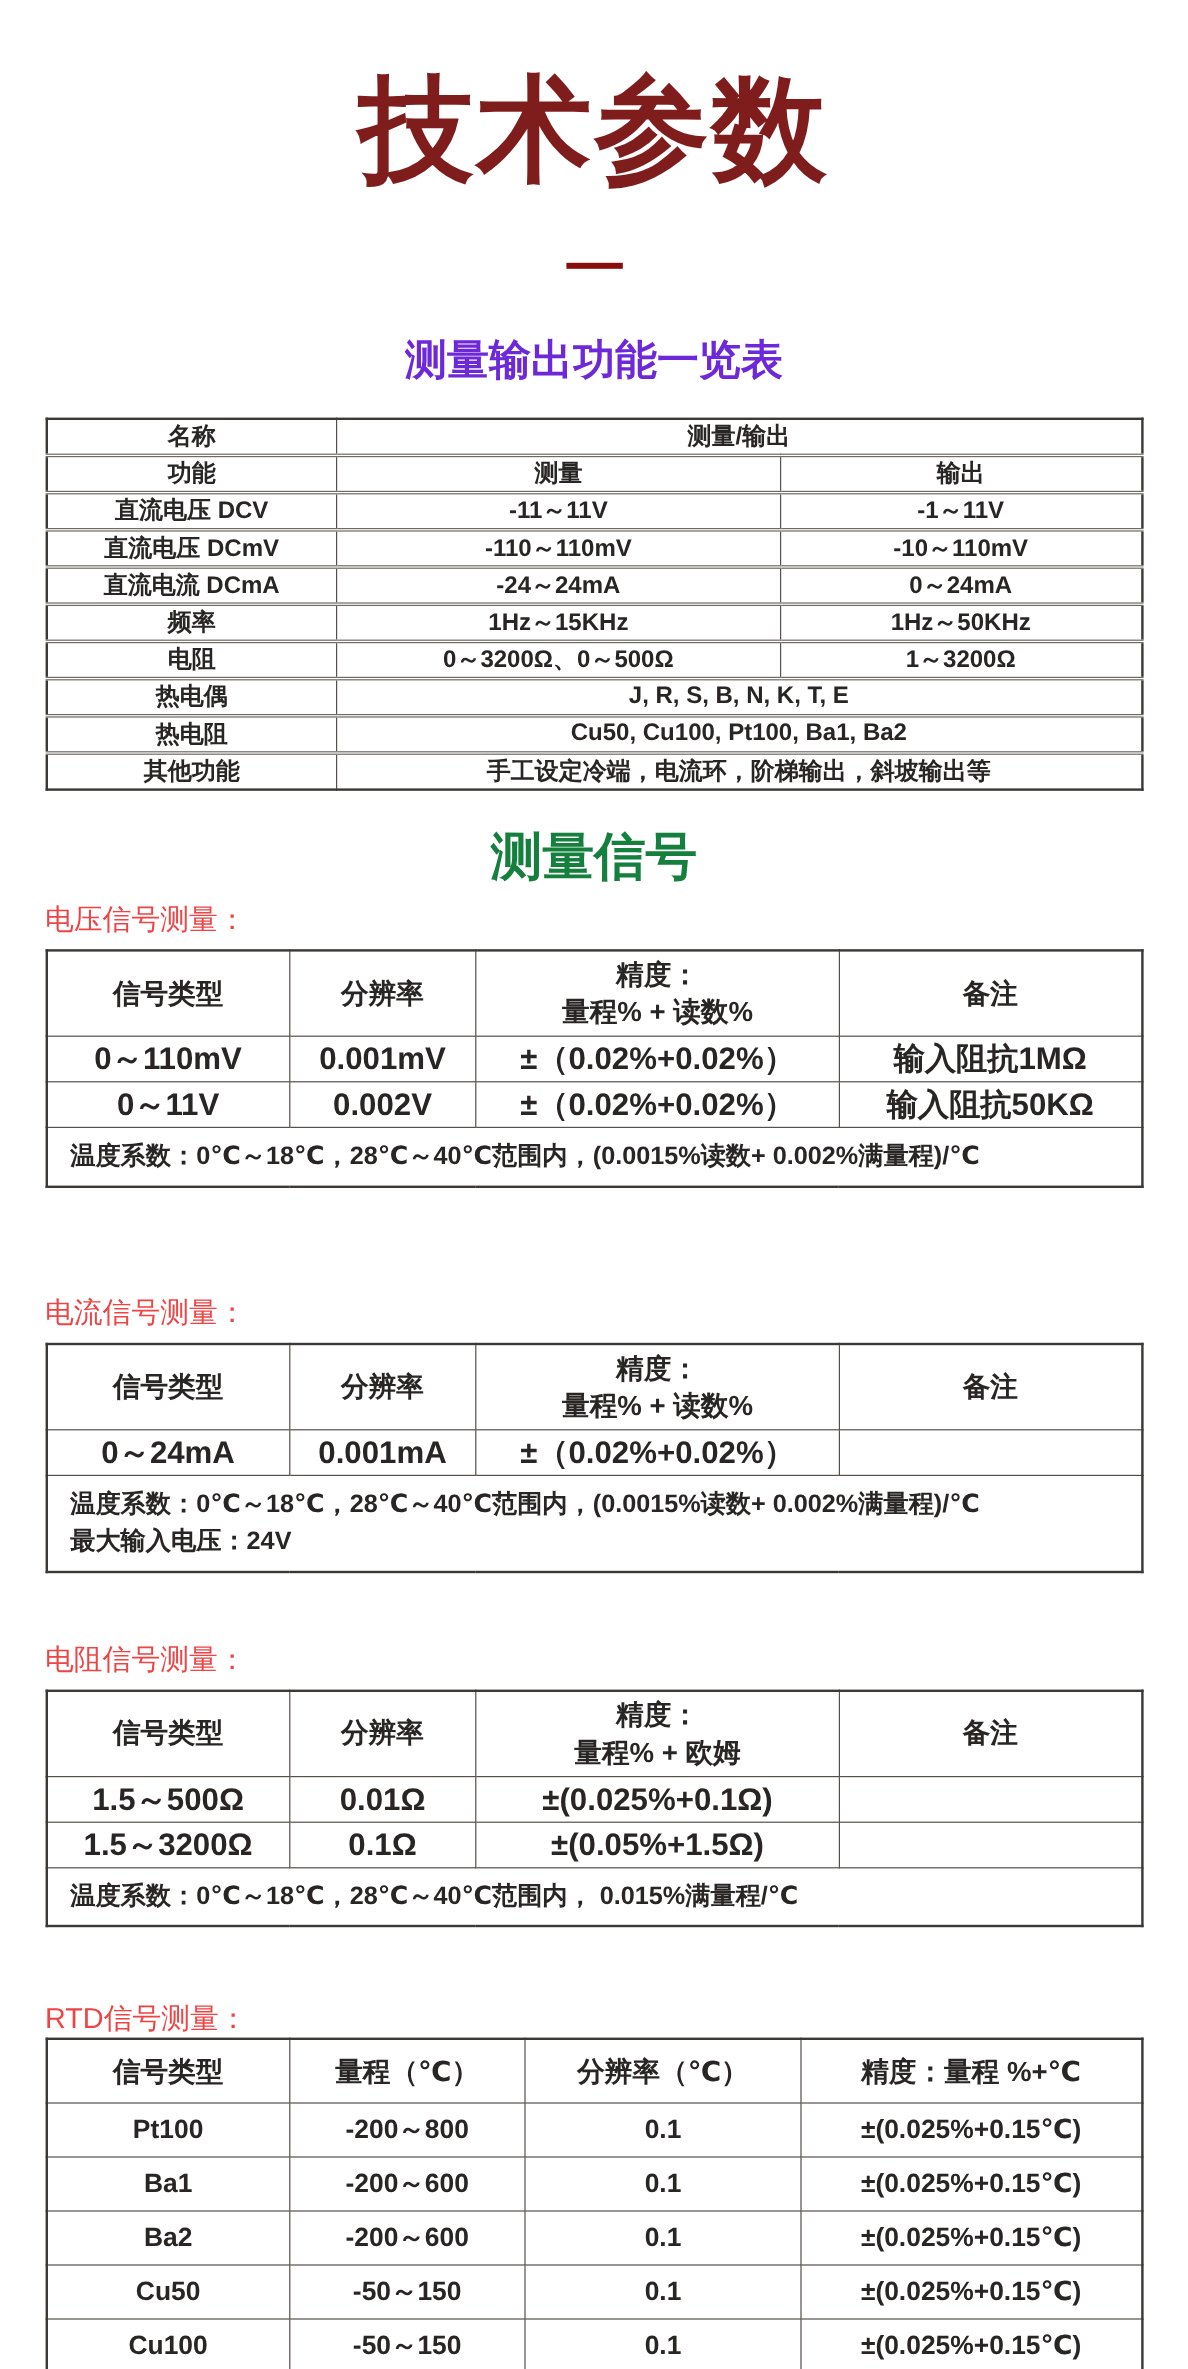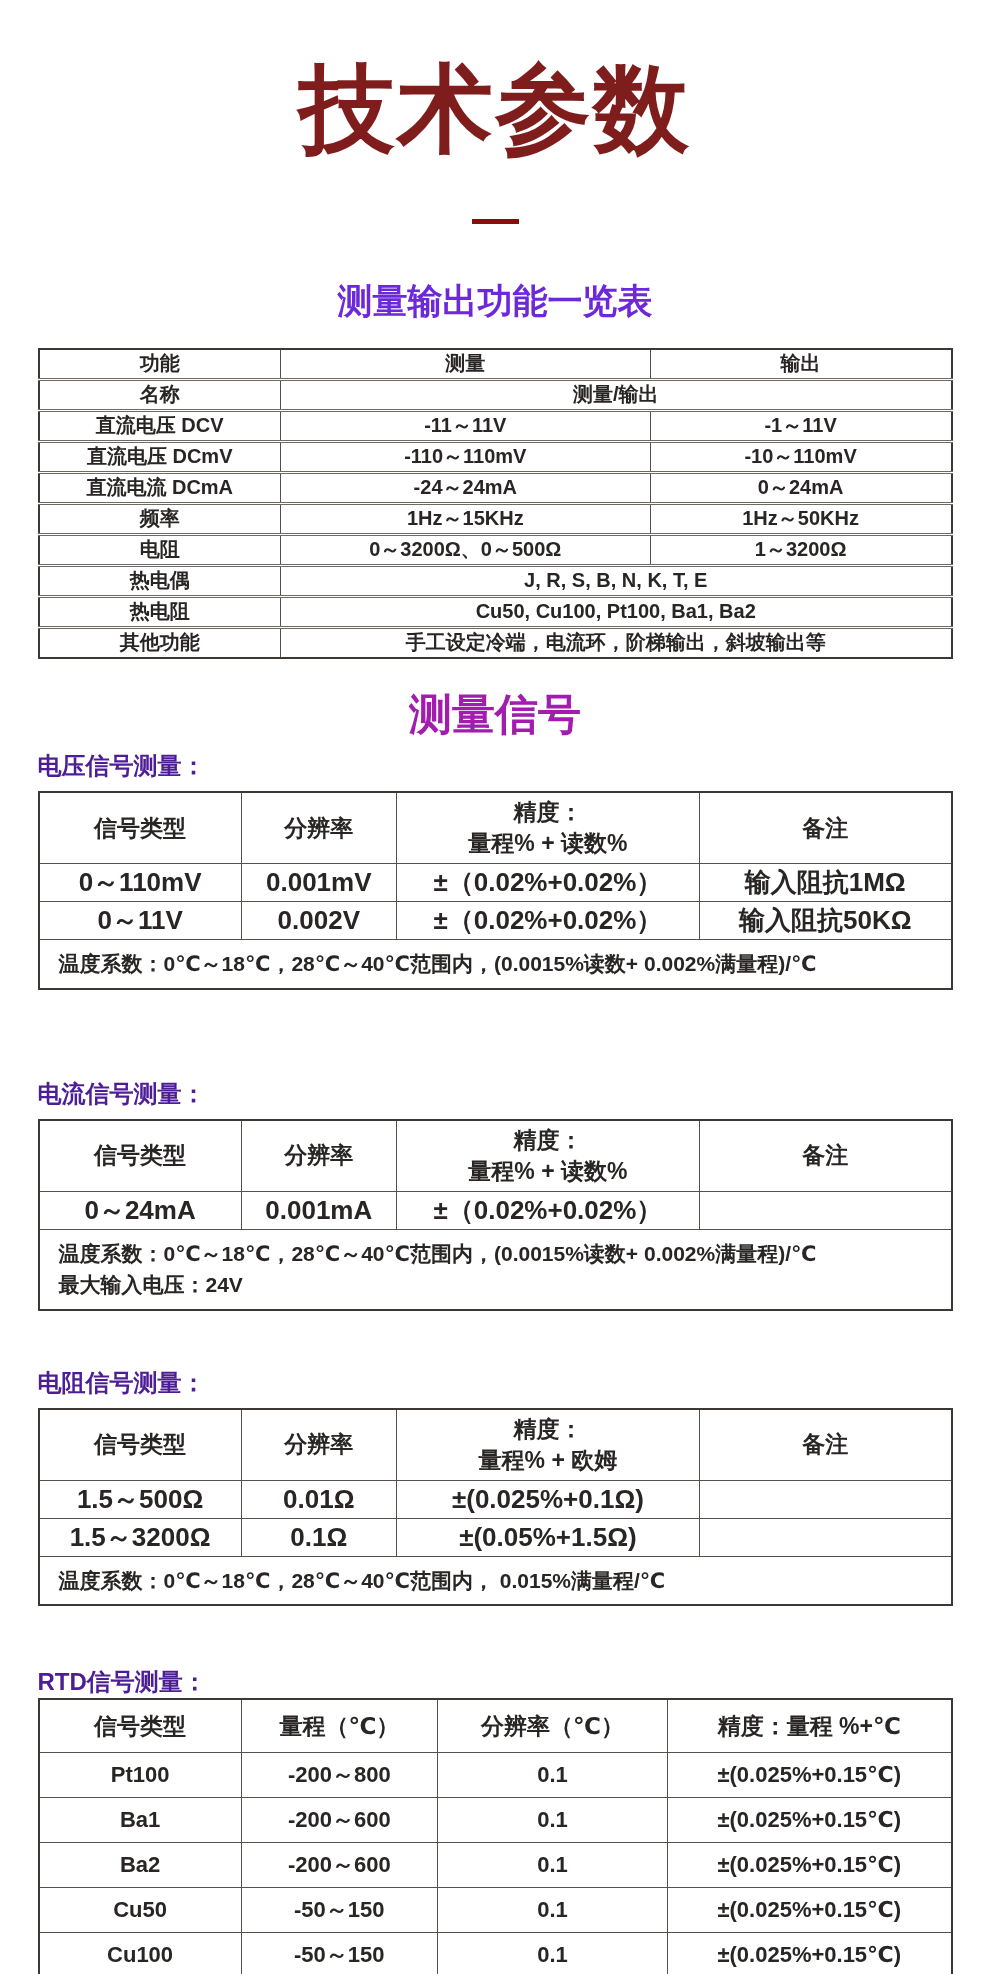--- a/index.html
+++ b/index.html
@@ -62,29 +62,29 @@
   table.overview tr:first-child td { border-top: none; }
   table.overview tr:last-child td  { border-bottom: none; }
   .ov-c1 { width: 26.5%; } .ov-c2 { width: 40.5%; } .ov-c3 { width: 33%; }
 
   .section-heading {
     margin: 30px 0 0 0;
     text-align: center;
     font-size: 43px;
     line-height: 1.2;
     font-weight: 900;
-    color: #a21caf;
+    color: #15803d;
   }
   .section-label {
     width: 915px;
     margin: 0 auto;
     font-size: 24px;
-    font-weight: 700;
+    font-weight: 400;
     text-align: left;
-    color: #4c1d95;
+    color: #ef4444;
   }
   .section-label.lbl-voltage    { margin-top: 10px; }
   .section-label.lbl-current    { margin-top: 88px; }
   .section-label.lbl-resistance { margin-top: 56px; }
   .section-label.lbl-rtd        { margin-top: 60px; }
 
   table.sig { margin-top: 9px; }
   table.sig td { font-size: 26px; height: 37px; }
   table.sig tr.head td { height: 70px; font-size: 23px; }
   table.sig tr.head td .hline { line-height: 1.35; }
@@ -113,27 +113,27 @@
   <h2 class="subtitle">测量输出功能一览表</h2>
 
   <table class="tbl overview">
     <colgroup>
         <col class="ov-c1">
         <col class="ov-c2">
         <col class="ov-c3">
       </colgroup>
     <tbody>
       <tr>
+        <td>名称</td>
+        <td colspan="2">测量/输出</td>
+      </tr>
+      <tr>
         <td>功能</td>
         <td>测量</td>
         <td>输出</td>
-      </tr>
-      <tr>
-        <td>名称</td>
-        <td colspan="2">测量/输出</td>
       </tr>
       <tr>
         <td>直流电压  DCV</td>
         <td>-11～11V</td>
         <td>-1～11V</td>
       </tr>
       <tr>
         <td>直流电压  DCmV</td>
         <td>-110～110mV</td>
         <td>-10～110mV</td>

